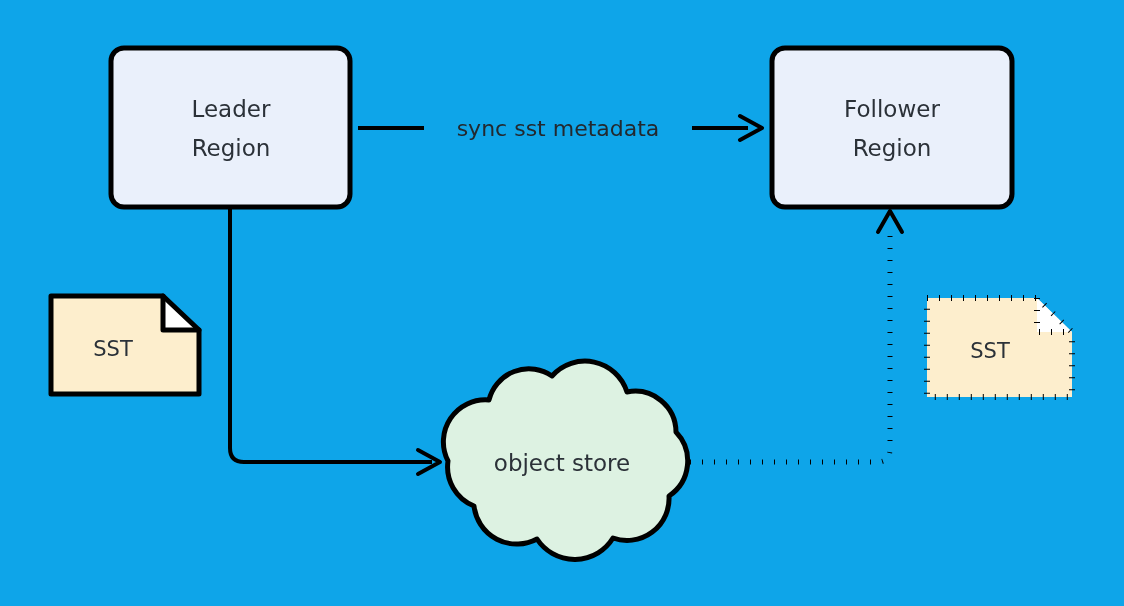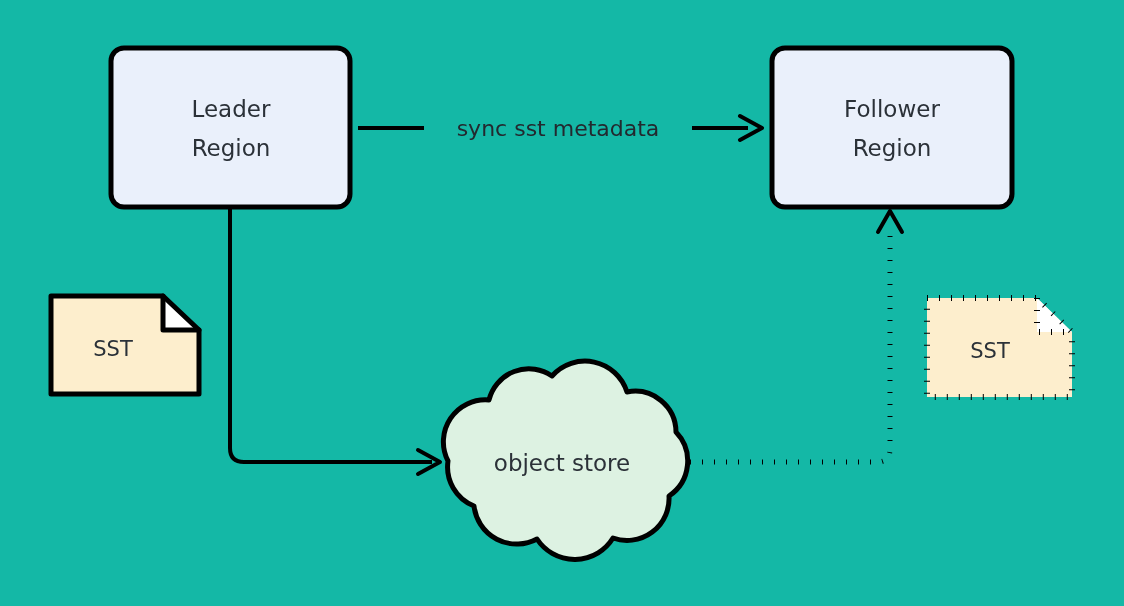--- a/index.html
+++ b/index.html
@@ -7,21 +7,21 @@
     padding: 0;
     background: #ffffff;
   }
   body {
     font-family: "DejaVu Sans", "Liberation Sans", sans-serif;
   }
   #canvas {
     position: relative;
     width: 1124px;
     height: 606px;
-    background: #14b8a6;
+    background: #0ea5e9;
     overflow: hidden;
   }
   #diagram-svg {
     position: absolute;
     top: 0;
     left: 0;
     width: 1124px;
     height: 606px;
   }
   .node-label {

